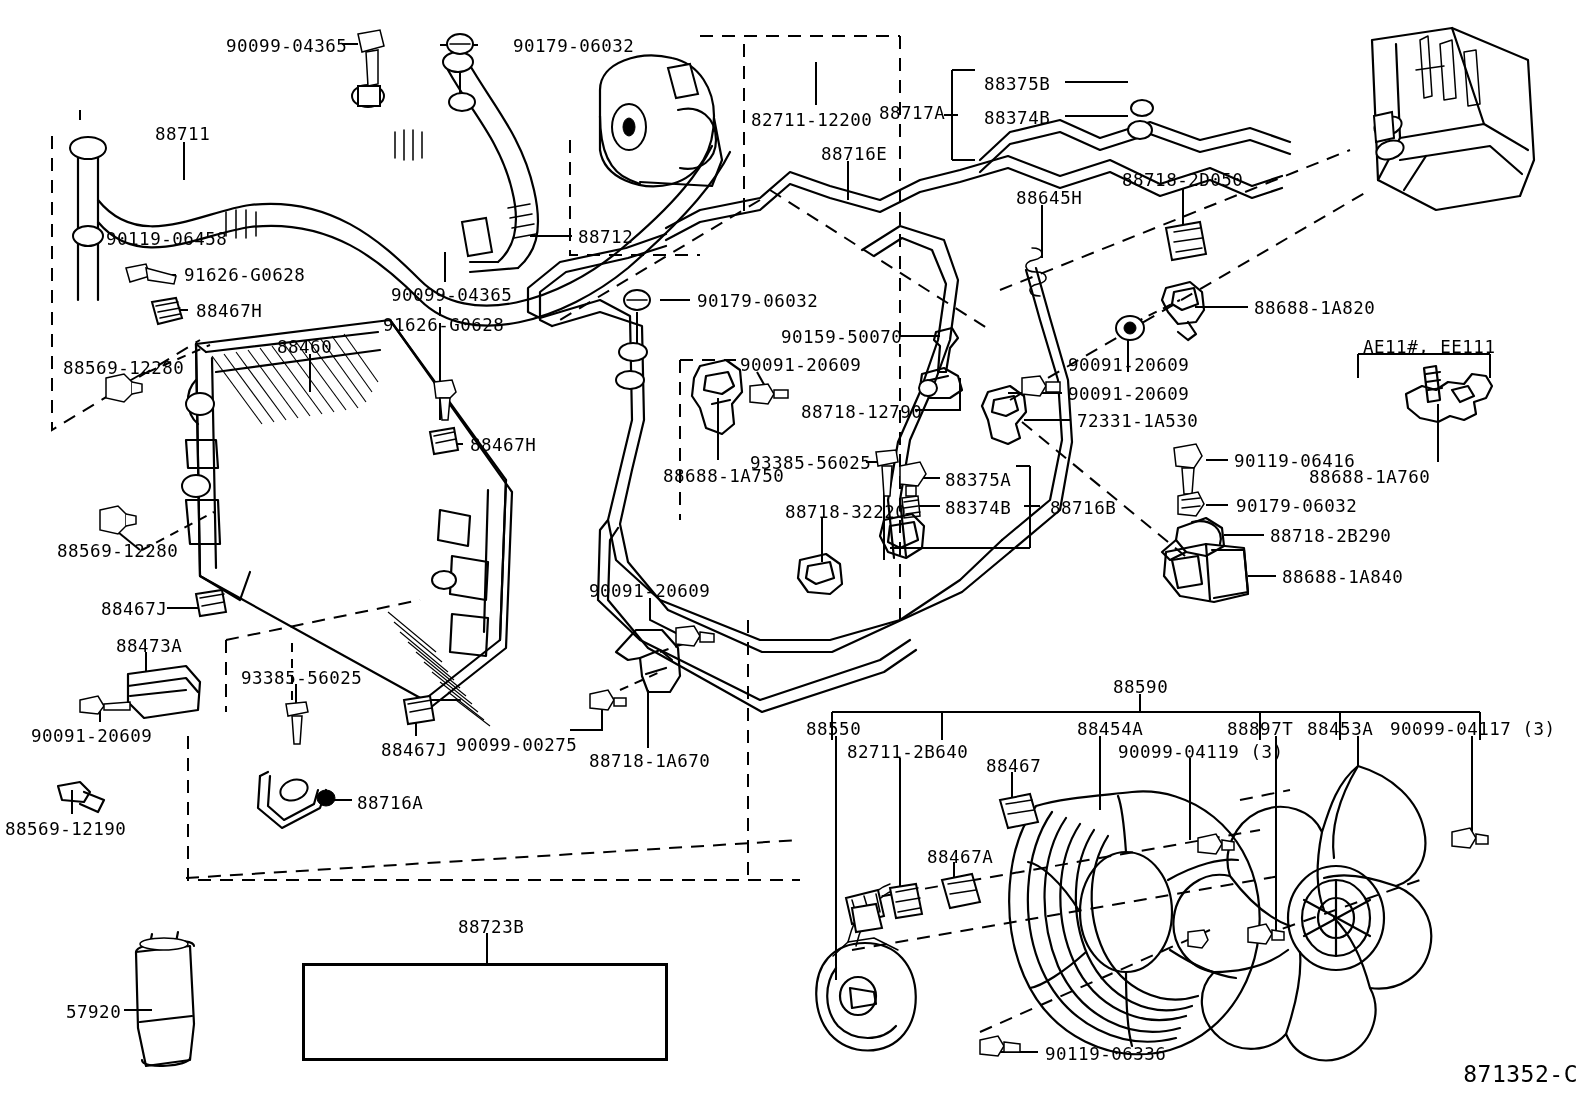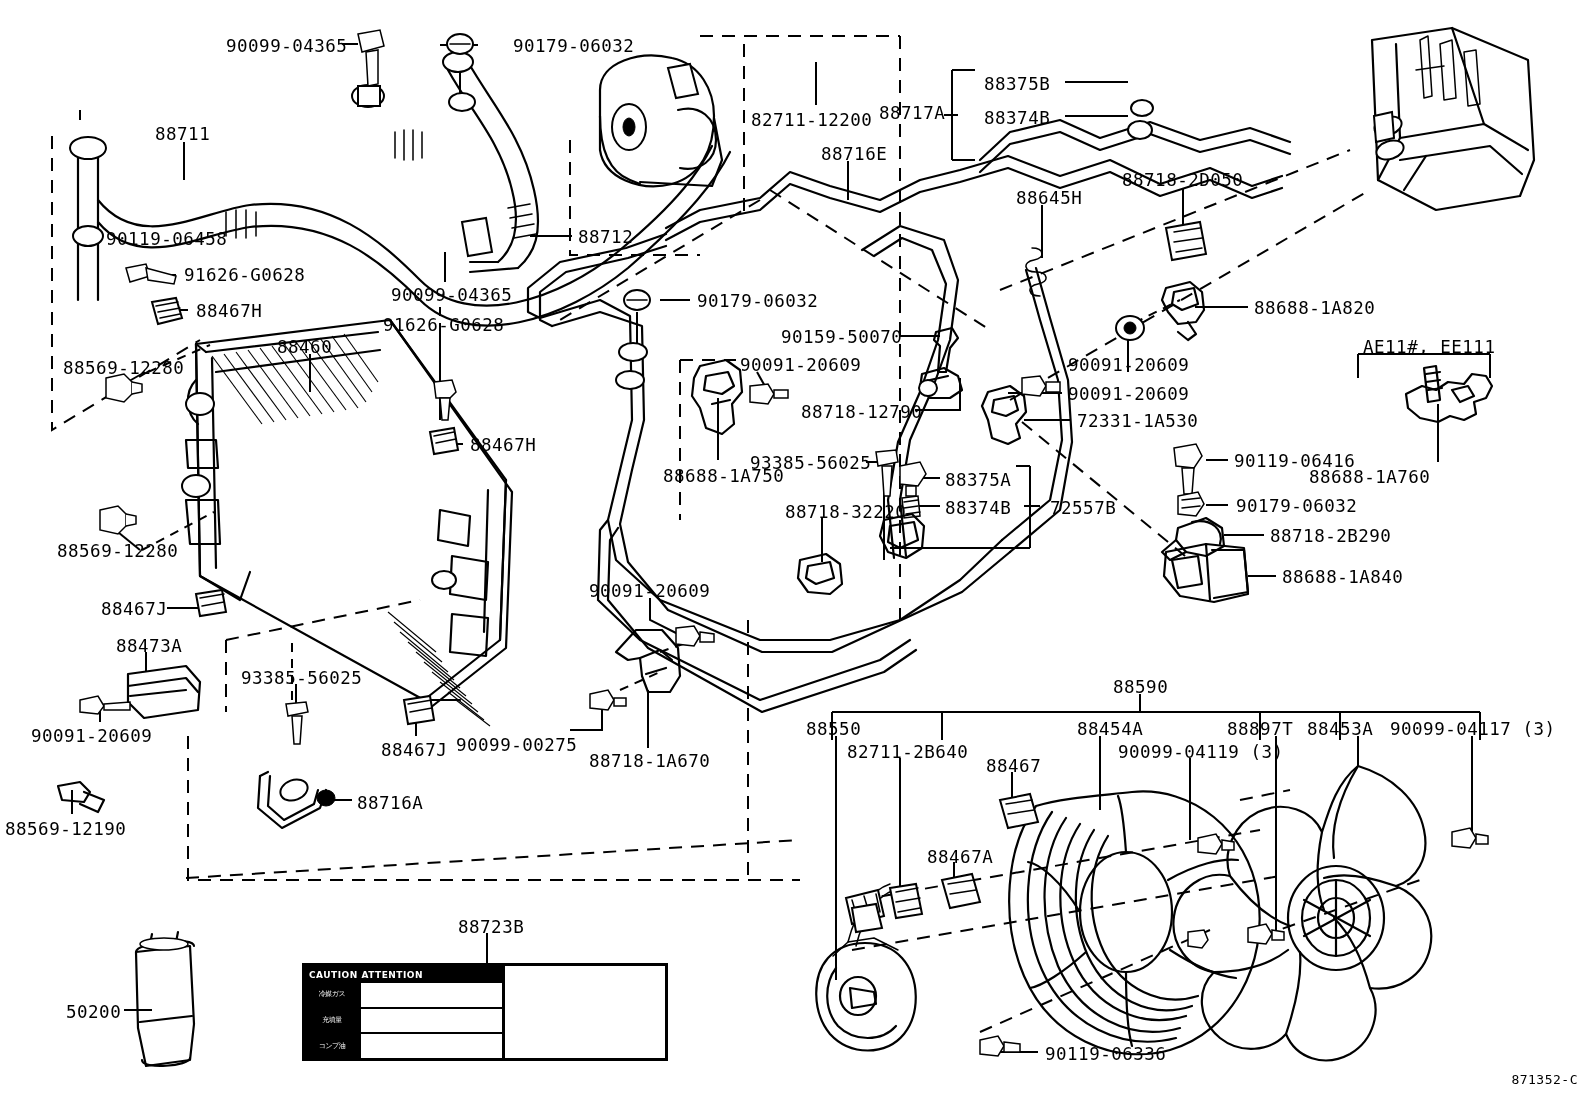--- a/index.html
+++ b/index.html
@@ -29,21 +29,21 @@
     font-size: 17.5px;
     letter-spacing: 0.5px;
     color: #000;
     white-space: nowrap;
     line-height: 1;
     font-weight: 500;
   }
   .diagcode {
     position: absolute;
     right: 14px; bottom: 12px;
-    font-size: 13px;
+    font-size: 23px;
     letter-spacing: 0.5px;
     color: #000;
     font-family: "DejaVu Sans Mono", "Liberation Mono", monospace;
   }
   
   #plate {
     position: absolute;
     left: 302px; top: 963px;
     width: 366px; height: 98px;
     border: 3px solid #000;
@@ -805,21 +805,21 @@
       <div class="lbl" style="left: 1068px; top: 386px;">90091-20609</div>
       <div class="lbl" style="left: 801px; top: 404px;">88718-12790</div>
       <div class="lbl" style="left: 1077px; top: 413px;">72331-1A530</div>
       <div class="lbl" style="left: 470px; top: 437px;">88467H</div>
       <div class="lbl" style="left: 750px; top: 455px;">93385-56025</div>
       <div class="lbl" style="left: 1234px; top: 453px;">90119-06416</div>
       <div class="lbl" style="left: 1309px; top: 469px;">88688-1A760</div>
       <div class="lbl" style="left: 945px; top: 472px;">88375A</div>
       <div class="lbl" style="left: 663px; top: 468px;">88688-1A750</div>
       <div class="lbl" style="left: 945px; top: 500px;">88374B</div>
-      <div class="lbl" style="left: 1050px; top: 500px;">72557B</div>
+      <div class="lbl" style="left: 1050px; top: 500px;">88716B</div>
       <div class="lbl" style="left: 1236px; top: 498px;">90179-06032</div>
       <div class="lbl" style="left: 772px; top: 504px; margin-left: 13px;">88718-32220</div>
       <div class="lbl" style="left: 57px; top: 543px;">88569-12280</div>
       <div class="lbl" style="left: 1270px; top: 528px;">88718-2B290</div>
       <div class="lbl" style="left: 1282px; top: 569px;">88688-1A840</div>
       <div class="lbl" style="left: 101px; top: 601px;">88467J</div>
       <div class="lbl" style="left: 589px; top: 583px;">90091-20609</div>
       <div class="lbl" style="left: 116px; top: 638px;">88473A</div>
       <div class="lbl" style="left: 241px; top: 670px;">93385-56025</div>
       <div class="lbl" style="left: 1113px; top: 679px;">88590</div>
@@ -832,37 +832,22 @@
       <div class="lbl" style="left: 456px; top: 724px; margin-top: 13px;">90099-00275</div>
       <div class="lbl" style="left: 381px; top: 742px;">88467J</div>
       <div class="lbl" style="left: 847px; top: 744px;">82711-2B640</div>
       <div class="lbl" style="left: 1118px; top: 744px;">90099-04119 (3)</div>
       <div class="lbl" style="left: 589px; top: 753px;">88718-1A670</div>
       <div class="lbl" style="left: 986px; top: 758px;">88467</div>
       <div class="lbl" style="left: 357px; top: 795px;">88716A</div>
       <div class="lbl" style="left: 5px; top: 821px;">88569-12190</div>
       <div class="lbl" style="left: 927px; top: 849px;">88467A</div>
       <div class="lbl" style="left: 458px; top: 919px;">88723B</div>
-      <div class="lbl" style="left: 66px; top: 1004px;">50200</div>
+      <div class="lbl" style="left: 66px; top: 1004px;">57920</div>
       <div class="lbl" style="left: 1045px; top: 1046px;">90119-06336</div>
     </div>
 
   <div id="plate">
-    <div id="plate-left">
-      <div class="pl-head">CAUTION  ATTENTION</div>
-      <div class="pl-row">
-        <div class="pl-key">冷媒ガス</div>
-        <div class="pl-val"></div>
-      </div>
-      <div class="pl-row">
-        <div class="pl-key">充填量</div>
-        <div class="pl-val"></div>
-      </div>
-      <div class="pl-row">
-        <div class="pl-key">コンプ油</div>
-        <div class="pl-val"></div>
-      </div>
-    </div>
   </div>
 
   <div class="diagcode">871352-C</div>
 
 </div>
 
 </body></html>

